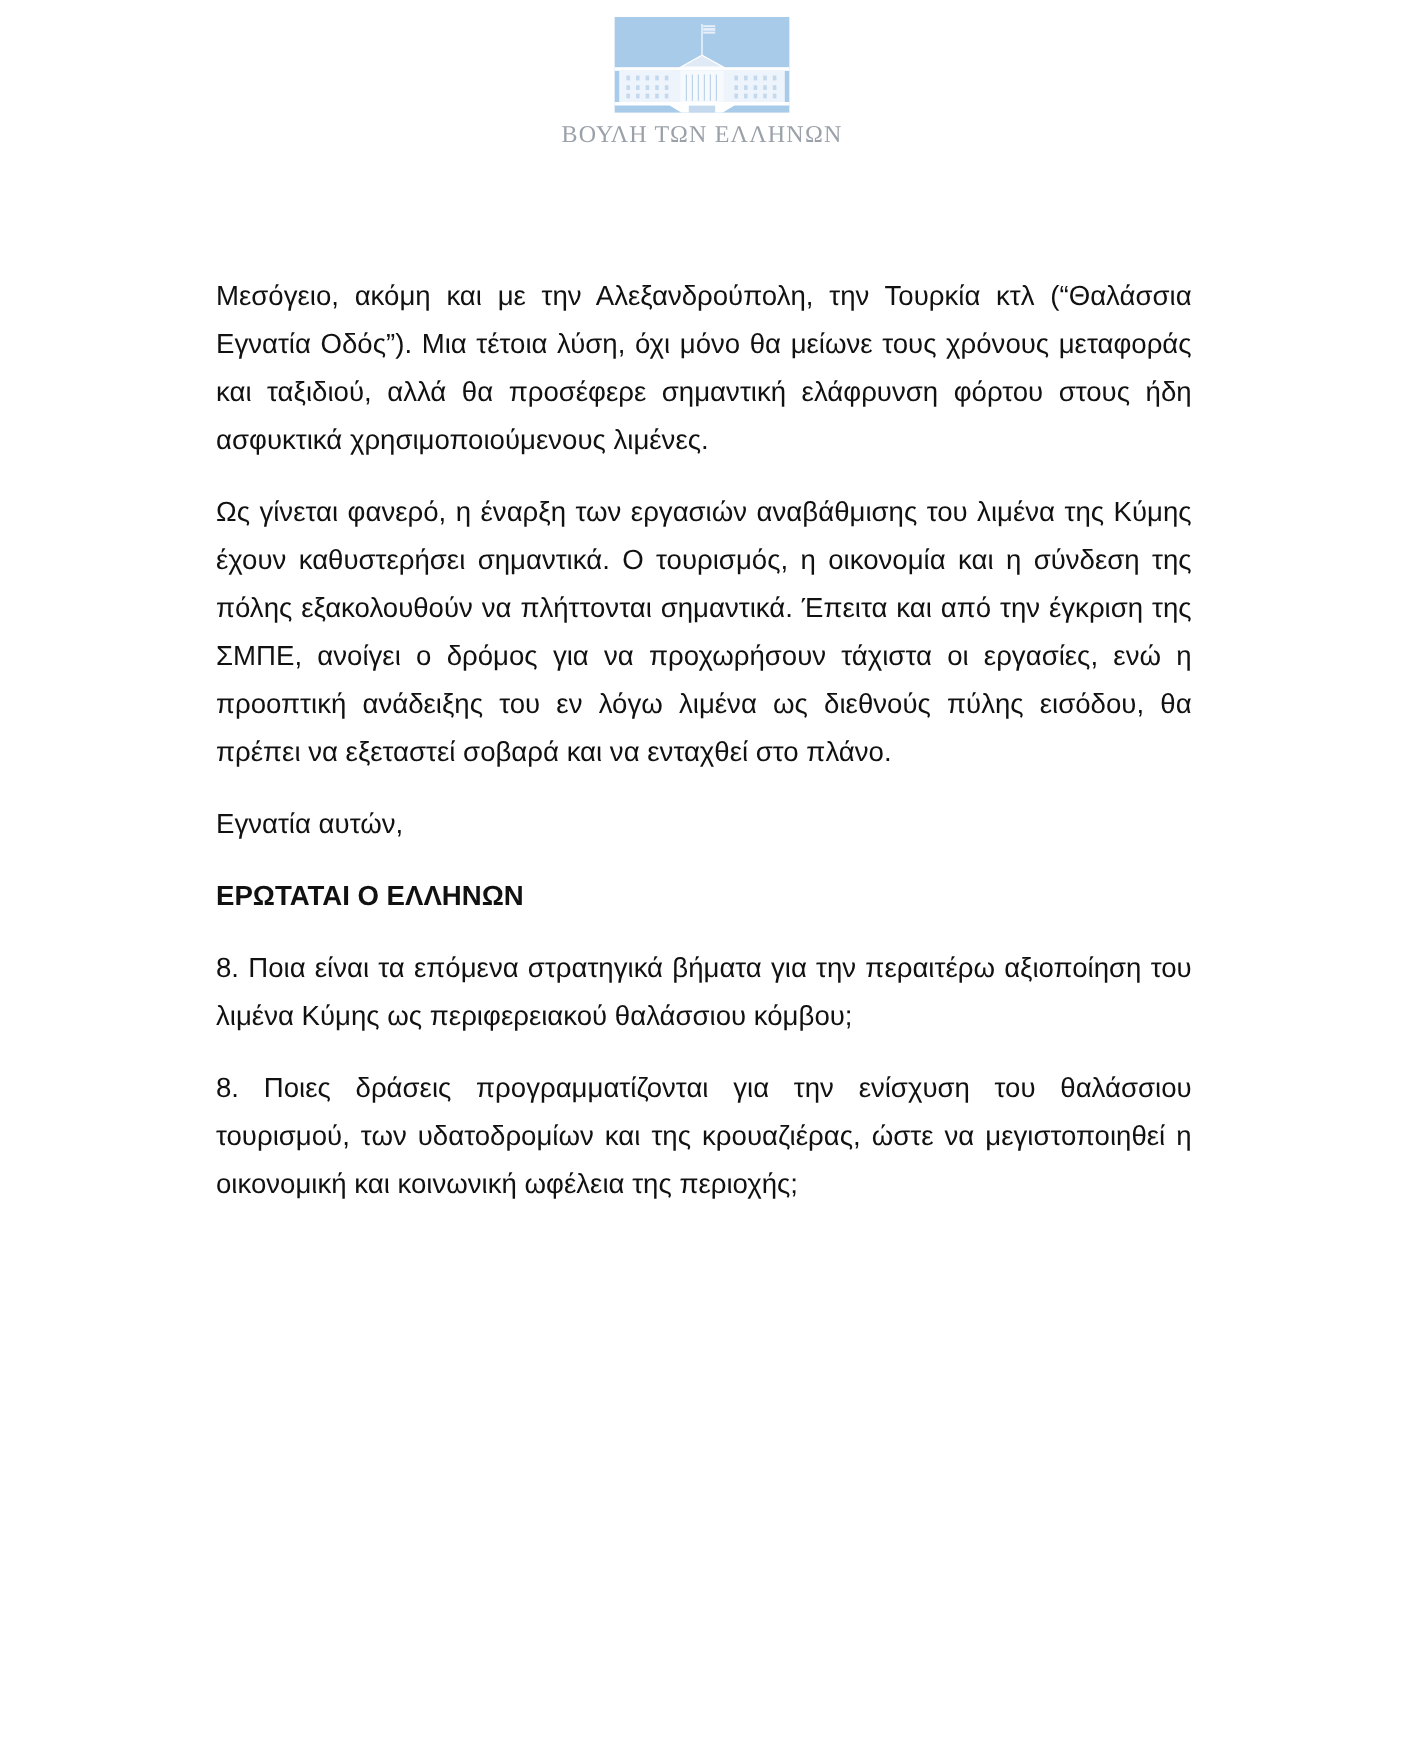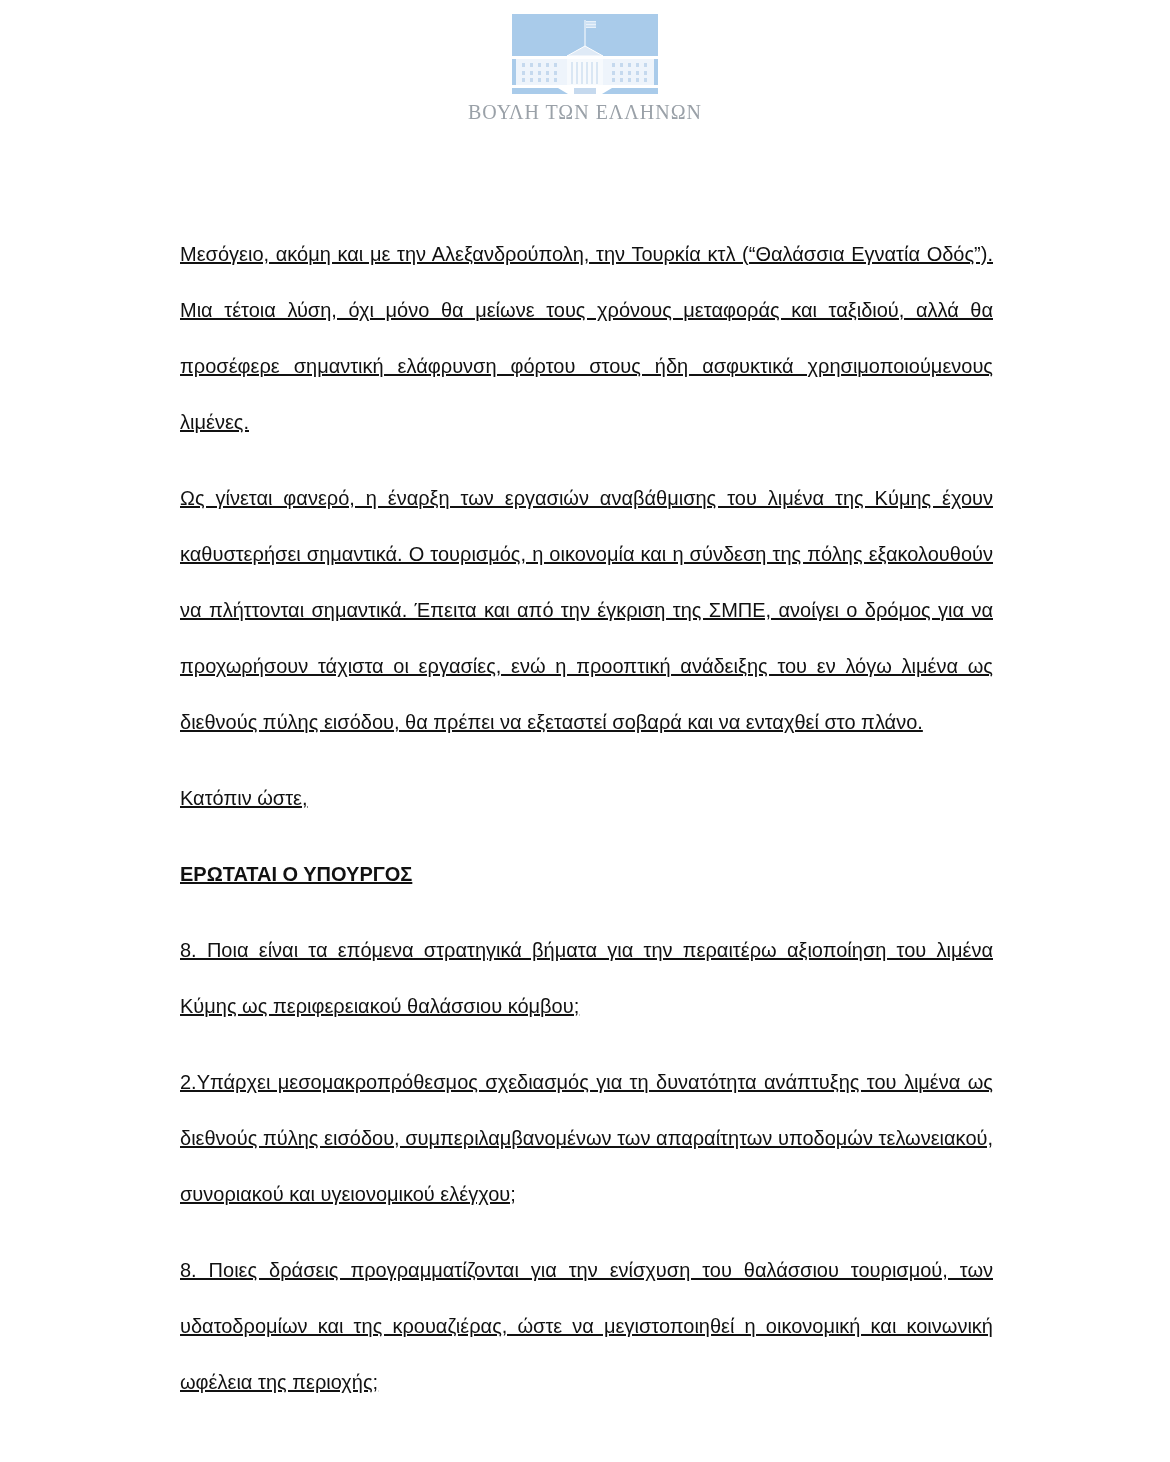--- a/index.html
+++ b/index.html
@@ -41,25 +41,24 @@
       color: #9aa1a8;
     }
     .content {
       position: absolute;
       left: 180px;
       top: 226px;
       width: 813px;
     }
     .para {
       margin: 0;
-      font-size: 20px;
-      line-height: 56px;
+      font-size: 23px;
+      line-height: 40px;
       text-align: justify;
       text-align-last: left;
-      text-decoration: underline;
     }
     .para + .para {
       margin-top: 20px;
     }
     .bold {
       font-weight: bold;
     }
   </style>
 </head>
 <body>
@@ -125,18 +124,17 @@
 
     <polygon points="0,71 146,71 146,74 100,74 90,80 56,80 46,74 0,74" fill="#ffffff"></polygon>
     <rect x="62" y="74" width="22" height="6" fill="#c5d9ee"></rect>
   </svg>
   <div class="logo-caption">ΒΟΥΛΗ ΤΩΝ ΕΛΛΗΝΩΝ</div>
 </div>
 
 <div class="content">
   <p class="para">Μεσόγειο, ακόμη και με την Αλεξανδρούπολη, την Τουρκία κτλ (“Θαλάσσια Εγνατία Οδός”). Μια τέτοια λύση, όχι μόνο θα μείωνε τους χρόνους μεταφοράς και ταξιδιού, αλλά θα προσέφερε σημαντική ελάφρυνση φόρτου στους ήδη ασφυκτικά χρησιμοποιούμενους λιμένες.</p>
   <p class="para">Ως γίνεται φανερό, η έναρξη των εργασιών αναβάθμισης του λιμένα της Κύμης έχουν καθυστερήσει σημαντικά. Ο τουρισμός, η οικονομία και η σύνδεση της πόλης εξακολουθούν να πλήττονται σημαντικά. Έπειτα και από την έγκριση της ΣΜΠΕ, ανοίγει ο δρόμος για να προχωρήσουν τάχιστα οι εργασίες, ενώ η προοπτική ανάδειξης του εν λόγω λιμένα ως διεθνούς πύλης εισόδου, θα πρέπει να εξεταστεί σοβαρά και να ενταχθεί στο πλάνο.</p>
-  <p class="para">Κατόπιν ώστε,</p>
-  <p class="para bold">ΕΡΩΤΑΤΑΙ Ο ΥΠΟΥΡΓΟΣ</p>
+  <p class="para">Εγνατία αυτών,</p>
+  <p class="para bold">ΕΡΩΤΑΤΑΙ Ο ΕΛΛΗΝΩΝ</p>
   <p class="para">8. Ποια είναι τα επόμενα στρατηγικά βήματα για την περαιτέρω αξιοποίηση του λιμένα Κύμης ως περιφερειακού θαλάσσιου κόμβου;</p>
-  <p class="para">2.Υπάρχει μεσομακροπρόθεσμος σχεδιασμός για τη δυνατότητα ανάπτυξης του λιμένα ως διεθνούς πύλης εισόδου, συμπεριλαμβανομένων των απαραίτητων υποδομών τελωνειακού, συνοριακού και υγειονομικού ελέγχου;</p>
   <p class="para">8. Ποιες δράσεις προγραμματίζονται για την ενίσχυση του θαλάσσιου τουρισμού, των υδατοδρομίων και της κρουαζιέρας, ώστε να μεγιστοποιηθεί η οικονομική και κοινωνική ωφέλεια της περιοχής;</p>
 </div>
 
 </body></html>

